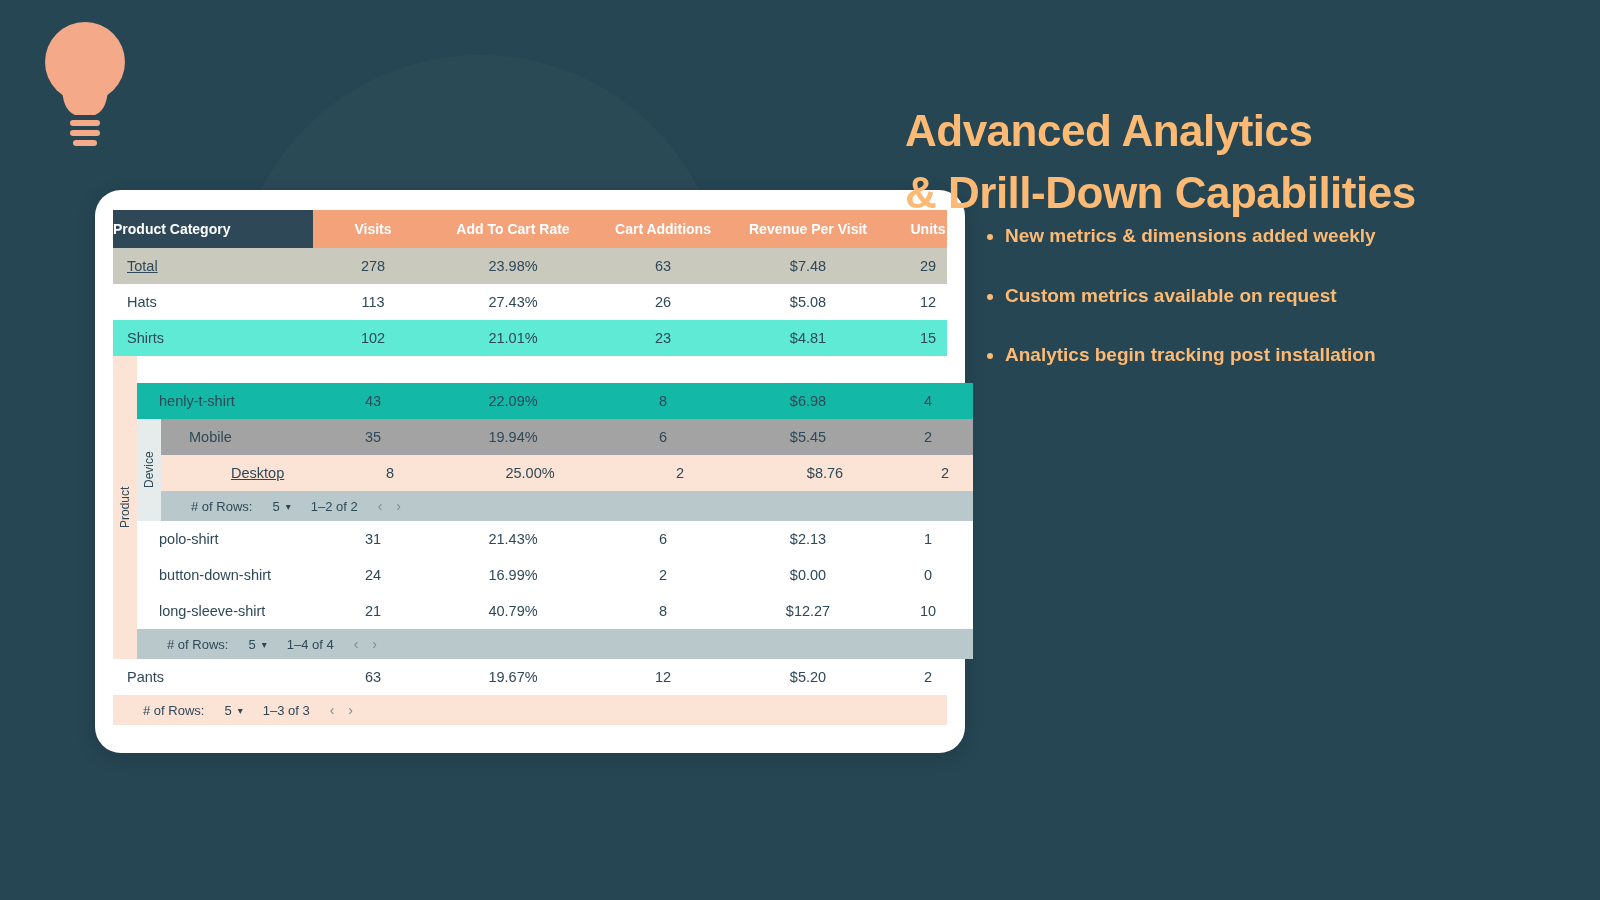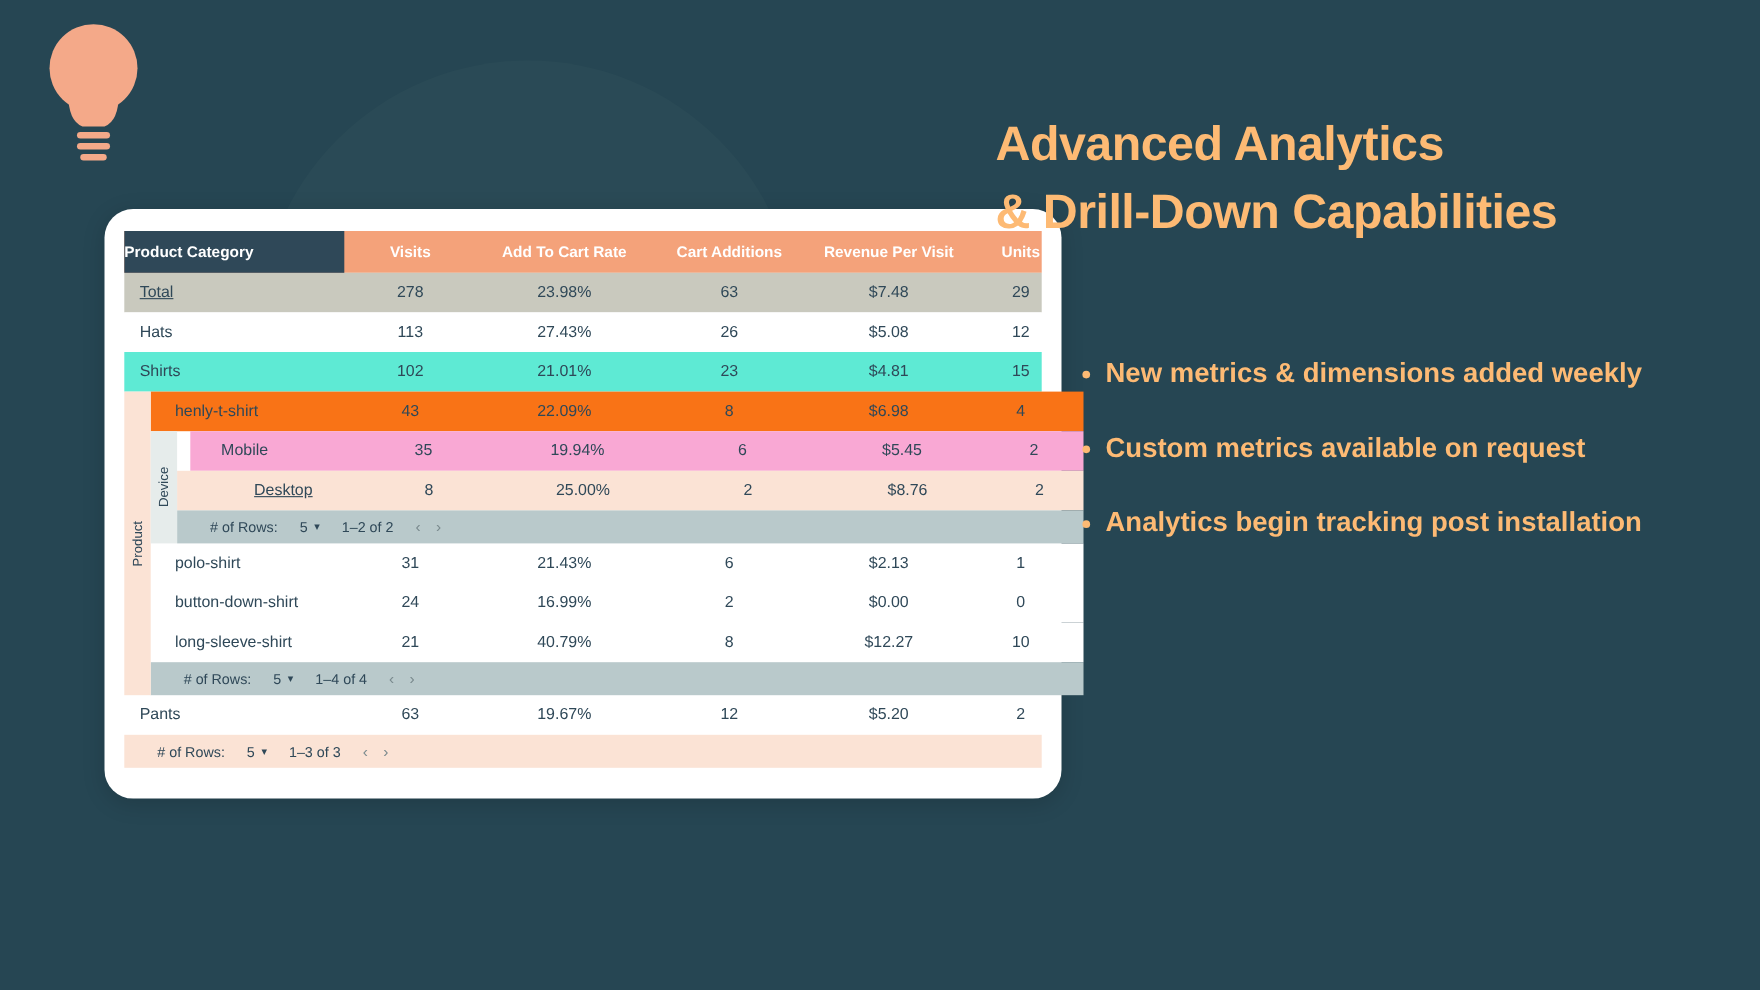--- a/index.html
+++ b/index.html
@@ -80,28 +80,28 @@
   display: flex;
   align-items: center;
   justify-content: center;
   padding: 4px 0;
 }
 .nest-body .row { grid-template-columns: 176px 120px 160px 140px 150px 90px; }
 
 
 .prod { background: #fff; }
 .prod .c0 { padding-left: 22px; }
-.prod-exp { background: #f97316; }
+.prod-exp { background: #14b8a6; margin-top: 27px; }
 .prod-exp .c0 { padding-left: 22px; }
 
 
 .nest2 { display: grid; grid-template-columns: 24px 1fr; }
 .nest2 .vlabel { background: #e6eceb; }
 .nest2 .row { grid-template-columns: 152px 120px 160px 140px 150px 90px; }
-.dev { background: #f9a8d4; margin-left: 12px; }
+.dev { background: #a3a3a3; }
 .dev .c0 { padding-left: 28px; }
 .dev-alt { background: #fbe3d5; }
 .dev-alt .c0 { padding-left: 70px; text-decoration: underline; }
 .dev-alt .num { padding-left: 40px; text-align: center; }
 
 
 .pager {
   background: #b9c9cb;
   height: 30px;
   display: flex;
@@ -125,24 +125,23 @@
   color: #fdba74;
   z-index: 4;
 }
 .copy h1 {
   font-size: 44px;
   font-weight: 700;
   line-height: 1.4;
   letter-spacing: -0.5px;
 }
 .copy ul {
-  margin-top: 100px;
   padding-left: 100px;
   list-style: disc;
-  font-size: 25px;
+  font-size: 19px;
   font-weight: 600;
   line-height: 1.35;
 }
 .copy li { margin-bottom: 34px; padding-right: 40px; }
 </style>
 </head>
 <body>
 
 <svg class="bg-bulb" viewBox="0 0 520 700">
   <circle cx="260" cy="260" r="245" fill="#2f4f59"></circle>

